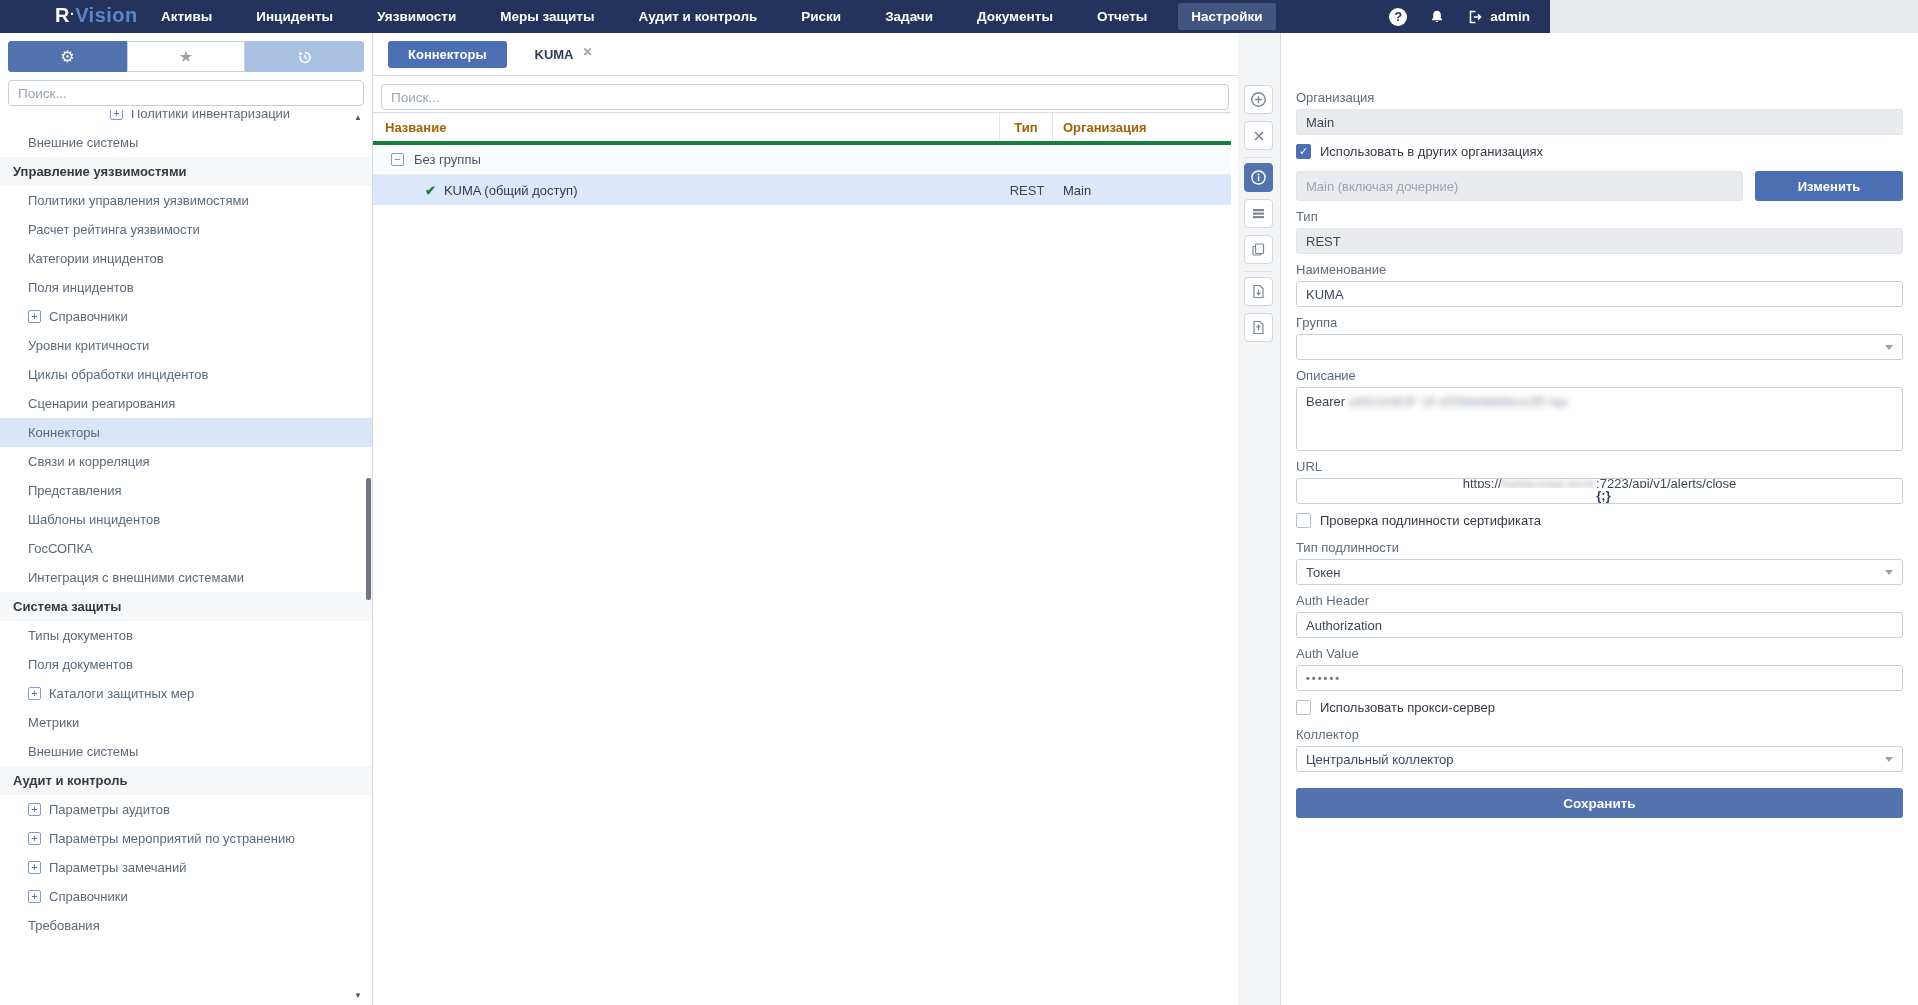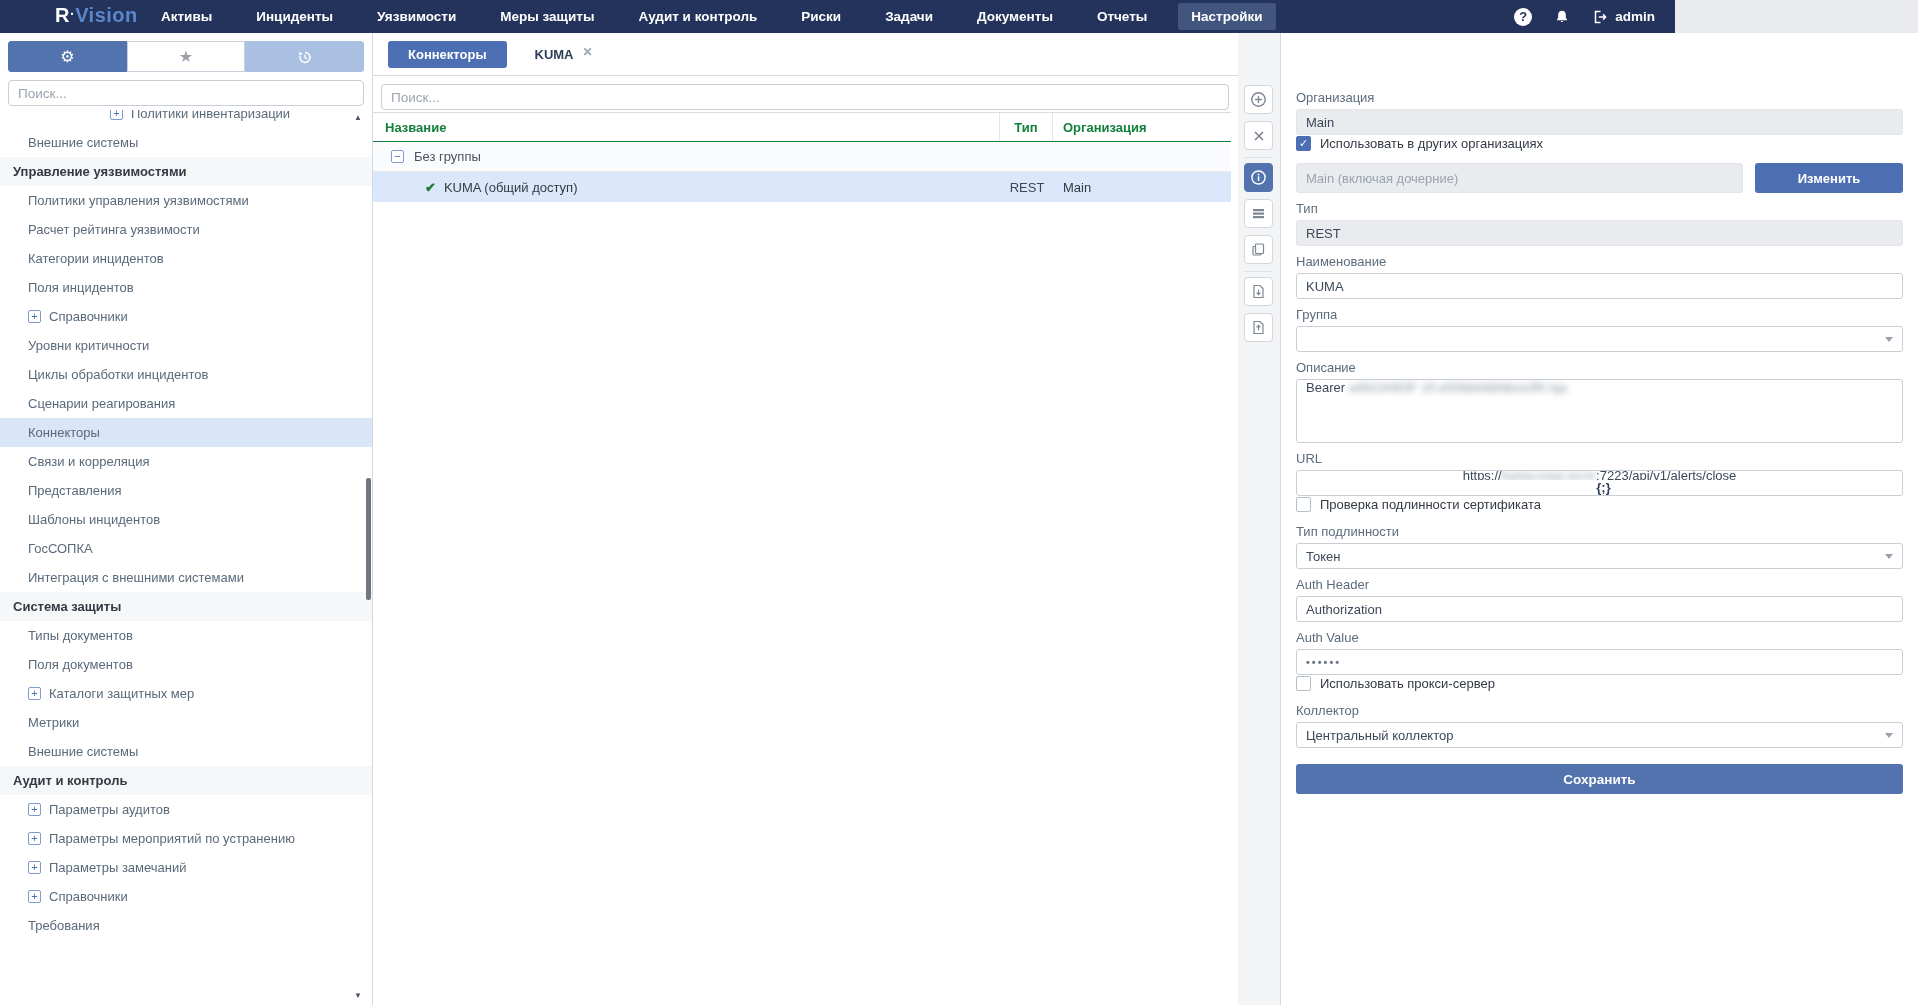--- a/index.html
+++ b/index.html
@@ -3,21 +3,21 @@
 <meta charset="utf-8">
 <style>
   html,body{margin:0;padding:0;}
   body{
     width:1918px;height:1005px;overflow:hidden;position:relative;
     font-family:"Liberation Sans", sans-serif;
     background:#e9ebef;color:#3c4858;font-size:13px;
     -webkit-font-smoothing:antialiased;
   }
   
-  .topbar{position:absolute;left:0;top:0;width:1675px;height:33px;background:#24335b;display:flex;align-items:center;}
+  .topbar{position:absolute;left:0;top:0;width:1550px;height:33px;background:#24335b;display:flex;align-items:center;}
   .logo{position:absolute;left:55px;top:4px;font-size:20px;font-weight:bold;letter-spacing:.5px;}
   .logo .r{color:#ffffff;}
   .logo .dot{color:#ffffff;font-size:14px;vertical-align:3px;}
   .logo .vision{color:#5b87cc;}
   .nav{position:absolute;left:148px;top:0;height:33px;display:flex;align-items:center;}
   .nav-item{color:#ffffff;font-weight:bold;font-size:13.5px;padding:6px 13px;margin-right:18px;border-radius:2px;cursor:pointer;white-space:nowrap;text-align:center;}
   .nav-item.active{background:#41557f;}
   .top-right{position:absolute;right:20px;top:0;height:33px;display:flex;align-items:center;gap:22px;}
   .help-circle{width:18px;height:18px;border-radius:50%;background:#ffffff;color:#24335b;font-weight:bold;font-size:13px;display:flex;align-items:center;justify-content:center;}
   .admin-box{display:flex;align-items:center;gap:7px;color:#fff;font-weight:bold;font-size:13.5px;}
@@ -51,21 +51,21 @@
   .tabsrow{position:absolute;left:0;top:0;width:865px;height:43px;border-bottom:1px solid #d9dde2;display:flex;align-items:center;padding-left:15px;box-sizing:border-box;}
   .tab-active{background:#4c6fb4;color:#fff;font-weight:bold;border-radius:3px;padding:6px 20px;cursor:pointer;}
   .tab-plain{color:#2f3e58;font-weight:bold;margin-left:28px;cursor:pointer;display:flex;align-items:flex-start;gap:9px;}
   .tab-close{color:#9aa4b0;font-size:12px;line-height:10px;cursor:pointer;}
   .mid-search{position:absolute;left:8px;top:51px;width:848px;height:26px;box-sizing:border-box;border:1px solid #c9ced6;border-radius:4px;padding:0 9px;font-size:13.5px;color:#3c4858;font-family:"Liberation Sans",sans-serif;}
   .table{position:absolute;left:0px;top:79px;width:858px;}
   .trow{display:flex;align-items:stretch;}
   .col-name{flex:1;display:flex;align-items:center;padding-left:12px;}
   .col-type{width:52px;display:flex;align-items:center;justify-content:center;}
   .col-org{width:168px;display:flex;align-items:center;padding-left:10px;}
-  .thead{height:28px;border-top:1px solid #d9dde2;border-bottom:1px solid #15803d;font-weight:bold;color:#15803d;}
+  .thead{height:28px;border-top:1px solid #d9dde2;border-bottom:4px solid #15803d;font-weight:bold;color:#a16207;}
   .thead .col-name{border-right:1px solid #e2e5e9;}
   .thead .col-type{border-right:1px solid #e2e5e9;}
   .grouprow{height:29px;background:#fafbfc;border-bottom:1px solid #ececec;color:#49535f;}
   .collapse-box{width:13px;height:13px;border:1px solid #7f9bd0;border-radius:2px;color:#4c6fb4;font-size:11px;line-height:11px;display:flex;align-items:center;justify-content:center;margin-right:10px;background:#fff;box-sizing:border-box;}
   .collapse-box::before{content:"−";}
   .datarow{height:30px;color:#333a44;cursor:pointer;}
   .datarow.selected{background:#dbe8fb;}
   .datarow .col-name{padding-left:52px;}
   .check-glyph{color:#1e7e34;font-weight:bold;font-size:13px;margin-right:8px;}
   .cell-type{color:#3c4858;}
@@ -76,29 +76,29 @@
   
   .form{position:absolute;left:15px;top:57px;width:607px;}
   .f-label{margin:8px 0 4px 0;height:15px;color:#5c6c7c;font-size:13px;}
   .f-label.first{margin-top:0;}
   .fld{height:26px;box-sizing:border-box;border:1px solid #c9ced6;border-radius:3px;display:flex;align-items:center;padding:0 9px;background:#fff;color:#3c4858;width:100%;}
   input.fld{font-size:13px;font-family:"Liberation Sans",sans-serif;}
   .fld.gray{background:#e9ebee;border-color:#e2e5e9;color:#3c4858;}
   .fld.gray.ph{color:#9aa4b0;}
   .dd{justify-content:space-between;cursor:pointer;gap:36px;}
   .caret{width:0;height:0;border-left:4px solid transparent;border-right:4px solid transparent;border-top:5px solid #98a1ac;}
-  .check-row{display:flex;align-items:center;gap:9px;margin:0 0 12px 0;height:16px;cursor:pointer;}
+  .check-row{display:flex;align-items:center;gap:9px;margin:8px 0 12px 0;height:16px;cursor:pointer;}
   .cbx{width:15px;height:15px;border:1px solid #b6bec8;border-radius:2px;background:#fff;box-sizing:border-box;display:flex;align-items:center;justify-content:center;}
   .cbx.checked{background:#4c6fb4;border-color:#4c6fb4;color:#fff;font-size:11px;}
   .cbx.checked::before{content:"✓";}
   .check-label{color:#333a44;}
   .scope-row{display:flex;gap:12px;margin:12px 0 8px 0;}
   .scope-row .fld{height:30px;flex:1;}
   .btn-change{width:148px;height:30px;background:#4c6fb4;color:#fff;font-weight:bold;border:none;border-radius:3px;font-size:13px;cursor:pointer;font-family:"Liberation Sans",sans-serif;}
-  .ta{height:64px;align-items:flex-start;}
+  .ta{height:64px;align-items:flex-start;padding-top:6px;}
   .redact{filter:blur(3px);color:#8a94a0;}
   .url-left{display:flex;align-items:center;overflow:hidden;white-space:nowrap;}
   .braces{font-weight:bold;color:#2f3e58;font-size:13px;margin-left:8px;cursor:pointer;}
   .fld.spread{justify-content:space-between;flex-direction:column;}
   .btn-save{width:100%;height:30px;margin-top:16px;background:#5273ae;color:#fff;font-weight:bold;border:none;border-radius:3px;font-size:13.5px;cursor:pointer;font-family:"Liberation Sans",sans-serif;}
   .dots{letter-spacing:2px;color:#6b7684;font-size:11px;font-weight:bold;}
 </style>
 </head>
 <body>
 

